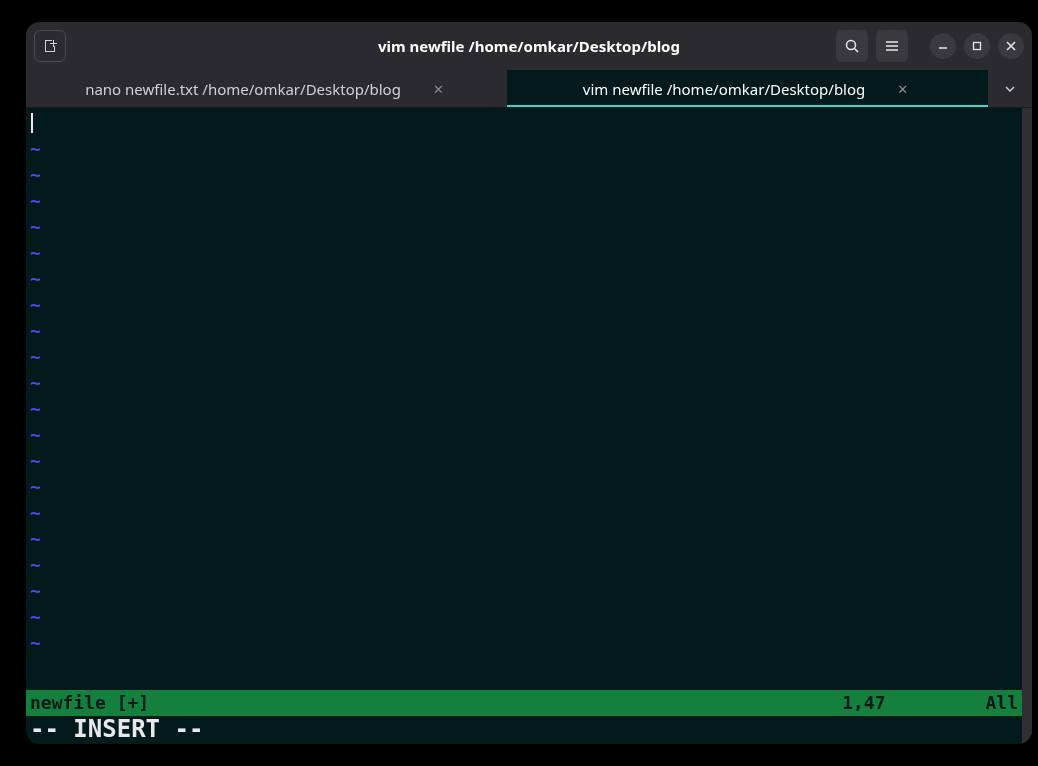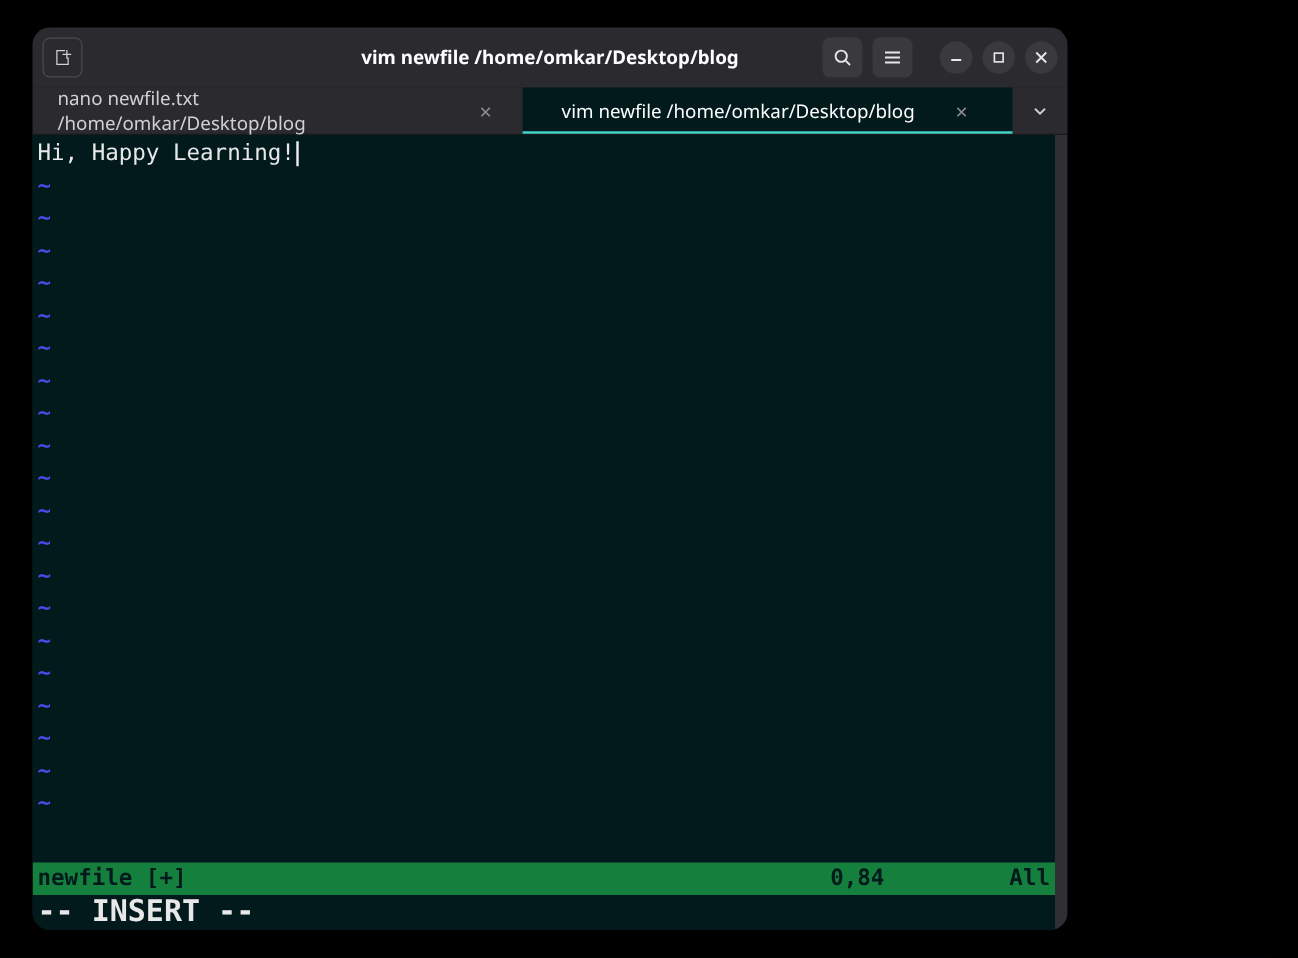--- a/index.html
+++ b/index.html
@@ -1,20 +1,20 @@
 <!DOCTYPE html>
 <html><head>
 <meta charset="utf-8">
 <style>
   * { box-sizing: border-box; margin: 0; padding: 0; }
   html, body { width: 1038px; height: 766px; background: #000; font-family: system-ui, -apple-system, "Segoe UI", Roboto, sans-serif; }
   .window {
     position: absolute;
     left: 26px; top: 22px;
-    width: 828px; height: 722px;
+    width: 1006px; height: 722px;
     background: #1e1e1e;
     border-radius: 14px;
     overflow: hidden;
     box-shadow: 0 8px 30px rgba(0,0,0,0.6);
     display: flex;
     flex-direction: column;
   }
   .titlebar {
     height: 48px;
     background: #2b2a2f;
@@ -237,21 +237,21 @@
       <span>
         <svg width="14" height="14" viewBox="0 0 14 14">
             <path d="M3 5l4 4 4-4" stroke="#d0d0d5" stroke-width="1.5" fill="none"></path>
           </svg>
       </span>
     </div>
   </div>
 
   <div class="terminal-area">
     <div class="editor-body">
-      <div class="content-line"><span>Hi, Happy Learning!</span><span class="cursor"></span></div>
+      <div class="content-line"><span class="cursor"></span></div>
       <div id="tildes">
           <div class="tilde">~</div>
           <div class="tilde">~</div>
           <div class="tilde">~</div>
           <div class="tilde">~</div>
           <div class="tilde">~</div>
           <div class="tilde">~</div>
           <div class="tilde">~</div>
           <div class="tilde">~</div>
           <div class="tilde">~</div>
@@ -265,21 +265,21 @@
           <div class="tilde">~</div>
           <div class="tilde">~</div>
           <div class="tilde">~</div>
           <div class="tilde">~</div>
         </div>
     </div>
 
     <div class="status-line">
       <span class="status-left">newfile [+]</span>
       <span class="status-spacer"></span>
-      <span class="status-pos">0,84</span>
+      <span class="status-pos">1,47</span>
       <span class="status-right">All</span>
     </div>
 
     <div class="mode-line">-- INSERT --</div>
 
     <div class="scrollbar"></div>
   </div>
 
 </div>
 

